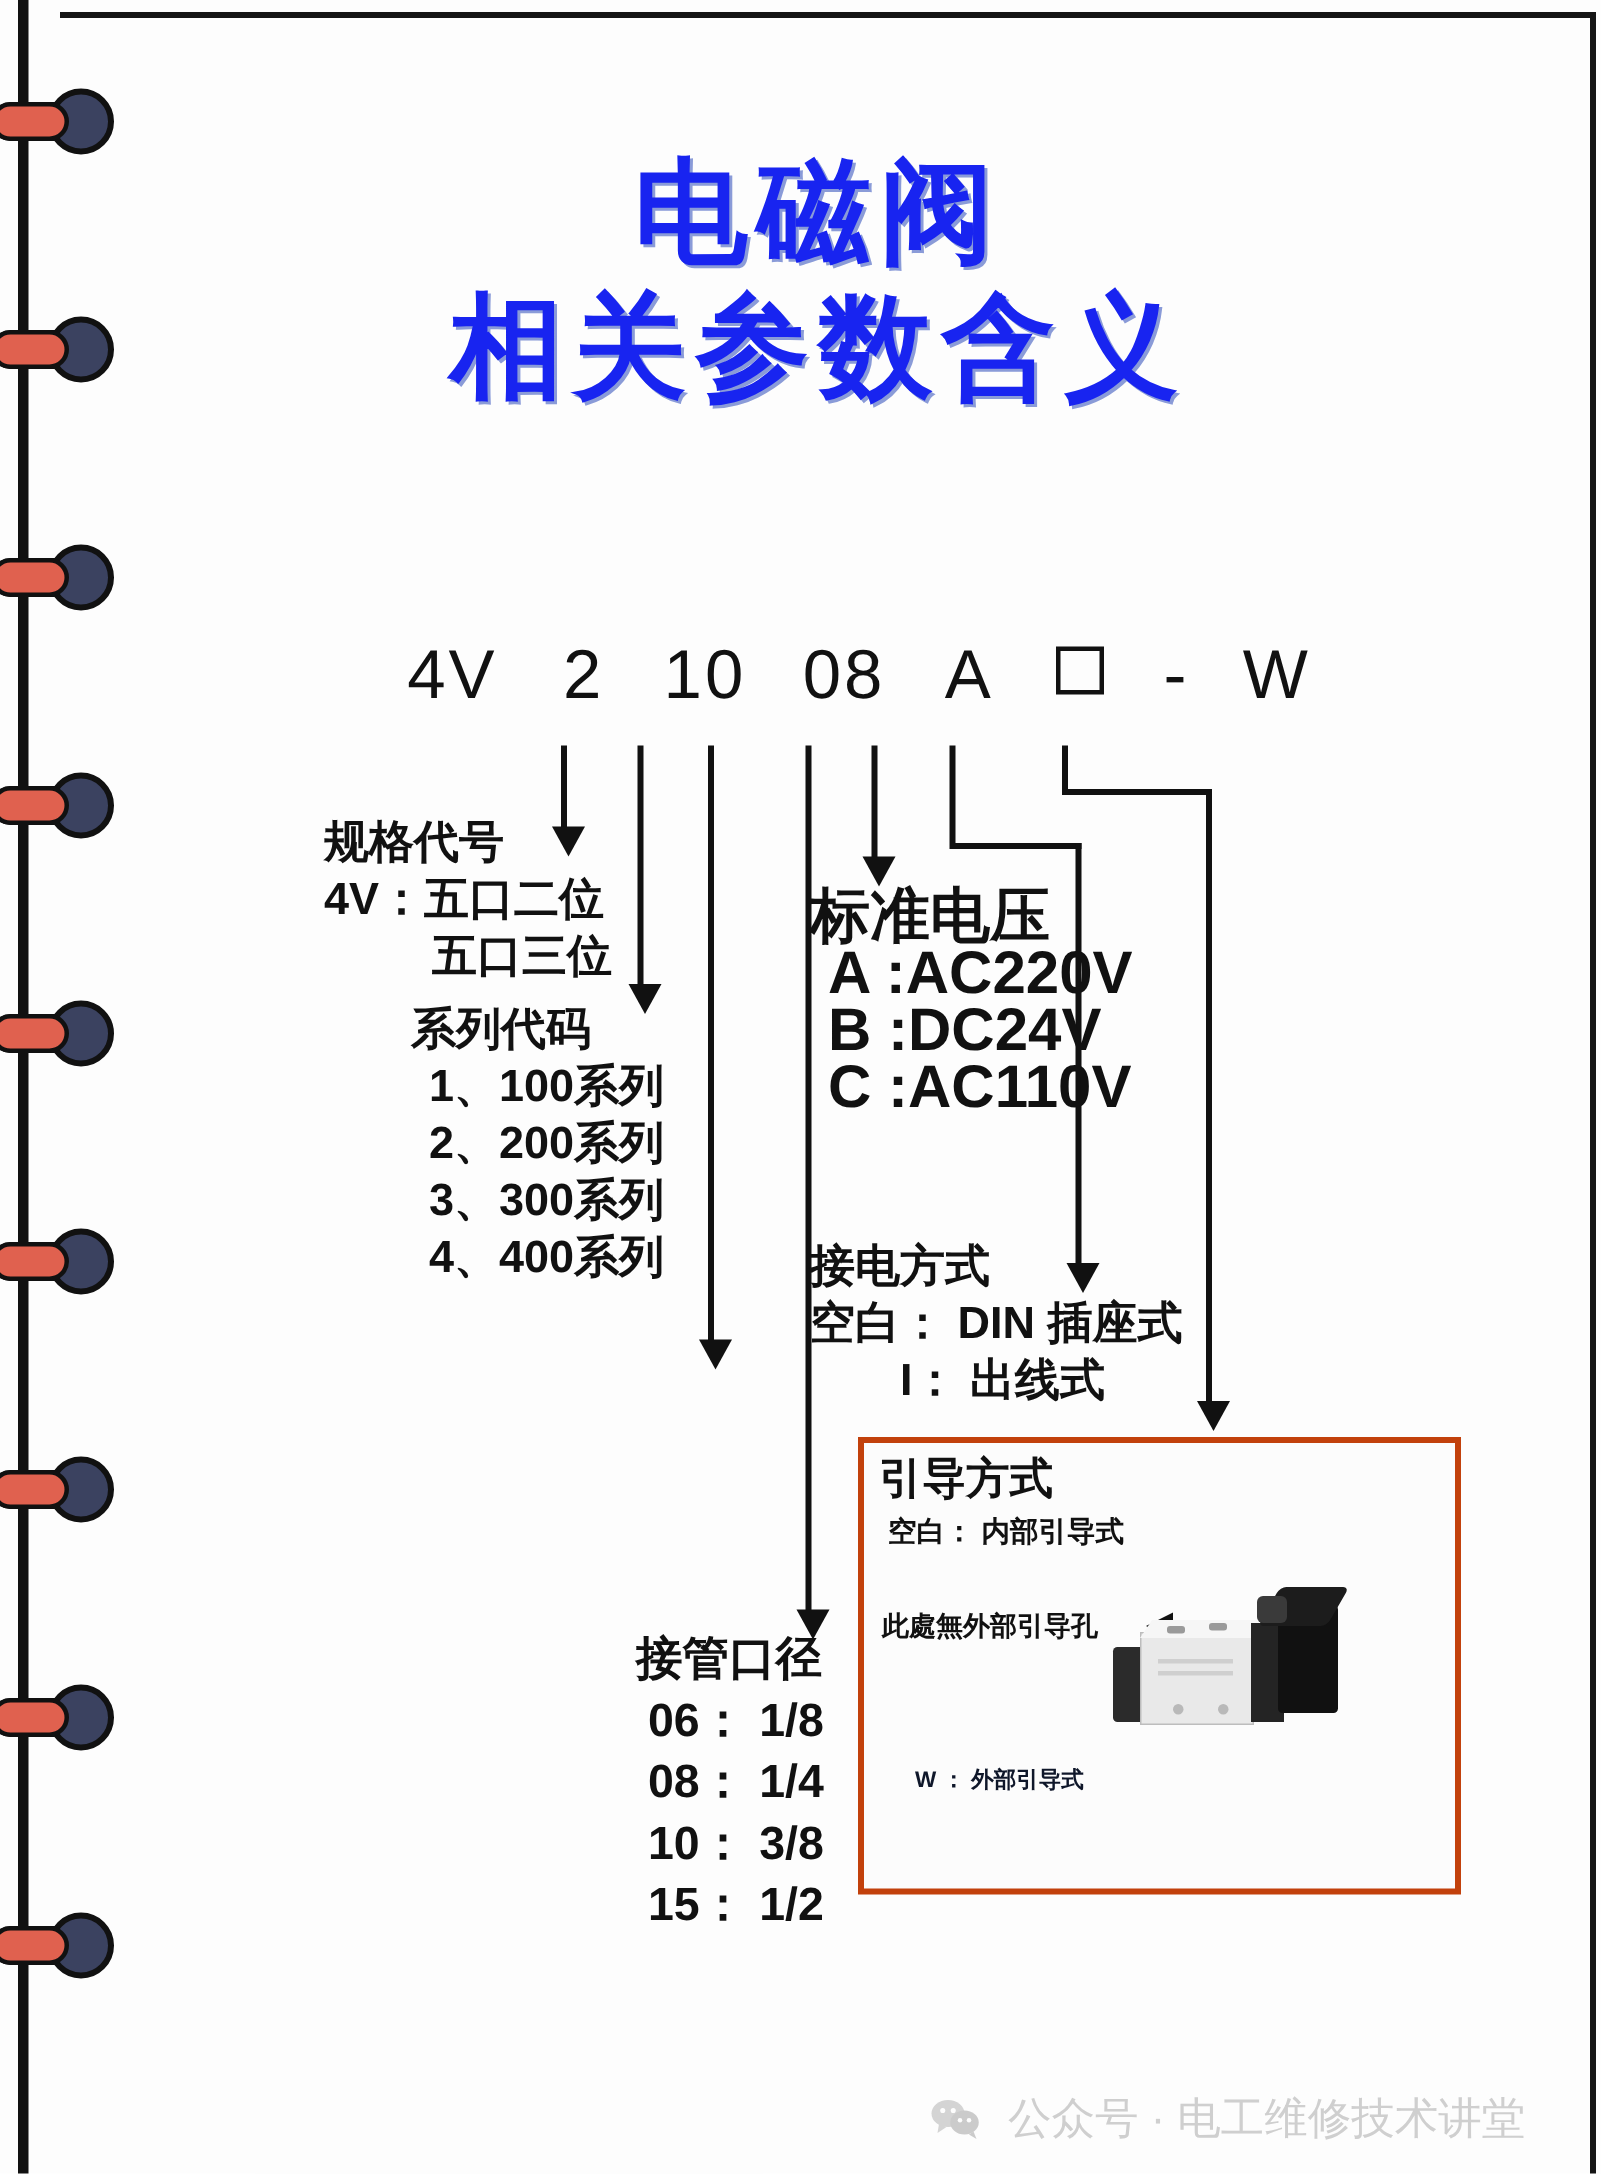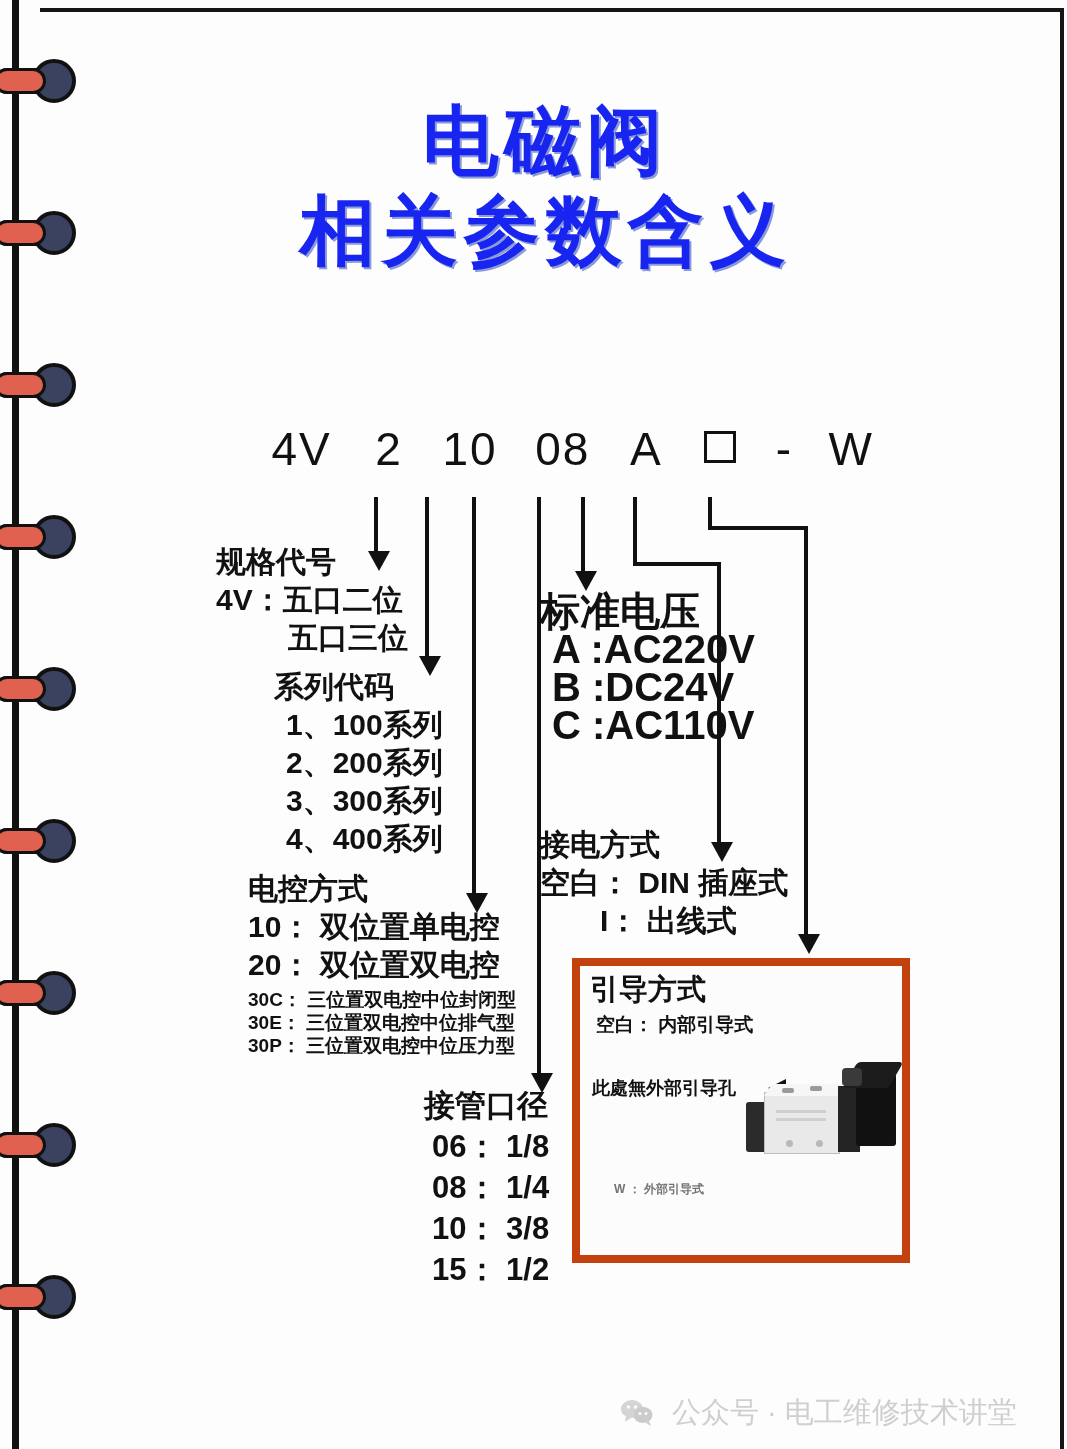--- a/index.html
+++ b/index.html
@@ -78,27 +78,27 @@
 
   
   #blk-volt{left:540px;top:592px;font-size:40px;line-height:38px;font-weight:bold;}
   #blk-volt .ind{padding-left:12px;}
 
   #blk-conn{left:540px;top:826px;font-size:30px;line-height:38px;font-weight:bold;}
   #blk-conn .ind{padding-left:60px;}
 
   
   #pilot-box{
-    position:absolute;left:572px;top:958px;width:338px;height:305px;
-    border:8px solid #c2410c;box-sizing:border-box;background:#fcfcfc;
+    position:absolute;left:572px;top:958px;width:402px;height:305px;
+    border:4px solid #c2410c;box-sizing:border-box;background:#fcfcfc;
   }
   #pilot-title{position:absolute;left:10px;top:4px;font-size:29px;font-weight:bold;color:#111;}
   #pilot-blank{position:absolute;left:16px;top:46px;font-size:19px;font-weight:bold;color:#111;}
   #pilot-note{position:absolute;left:12px;top:110px;font-size:18px;font-weight:bold;color:#111;}
-  #pilot-w{position:absolute;left:34px;top:215px;font-size:12px;font-weight:bold;color:#737373;}
+  #pilot-w{position:absolute;left:34px;top:215px;font-size:15px;font-weight:bold;color:#0f172a;}
   #pilot-arrow-line{position:absolute;left:196px;top:123px;width:78px;height:3px;background:#111;
      transform:rotate(-9deg);transform-origin:right center;}
   #pilot-arrow-head{position:absolute;left:188px;top:113px;width:0;height:0;
      border-top:9px solid transparent;border-bottom:9px solid transparent;border-right:18px solid #111;}
 
   
   #valve{position:absolute;left:166px;top:92px;width:160px;height:108px;}
   .v-part{position:absolute;}
 
   
@@ -205,28 +205,20 @@
   </div>
 
   <div class="blk" id="blk-series">
     <div class="hd ln">系列代码</div>
     <div class="ln ind">1、100系列</div>
     <div class="ln ind">2、200系列</div>
     <div class="ln ind">3、300系列</div>
     <div class="ln ind">4、400系列</div>
   </div>
 
-  <div class="blk" id="blk-ctrl">
-    <div class="hd ln">电控方式</div>
-    <div class="ln">10： 双位置单电控</div>
-    <div class="ln">20： 双位置双电控</div>
-    <div class="ln sm" style="margin-top:4px">30C： 三位置双电控中位封闭型</div>
-    <div class="ln sm">30E： 三位置双电控中位排气型</div>
-    <div class="ln sm">30P： 三位置双电控中位压力型</div>
-  </div>
 
   <div class="blk" id="blk-port">
     <div class="hd ln">接管口径</div>
     <div class="ln ind">06： 1/8</div>
     <div class="ln ind">08： 1/4</div>
     <div class="ln ind">10： 3/8</div>
     <div class="ln ind">15： 1/2</div>
   </div>
 
   <div class="blk" id="blk-volt">

